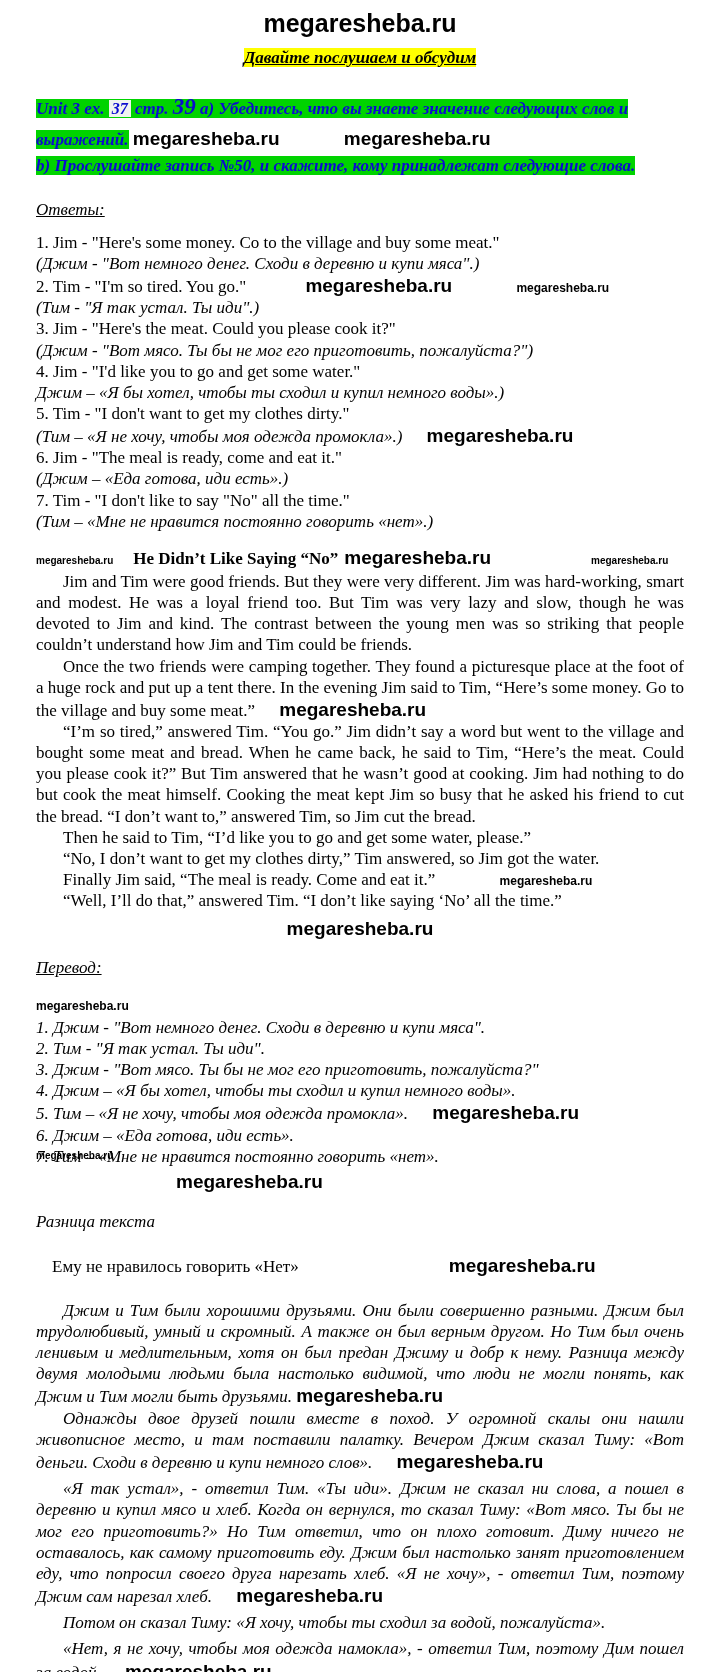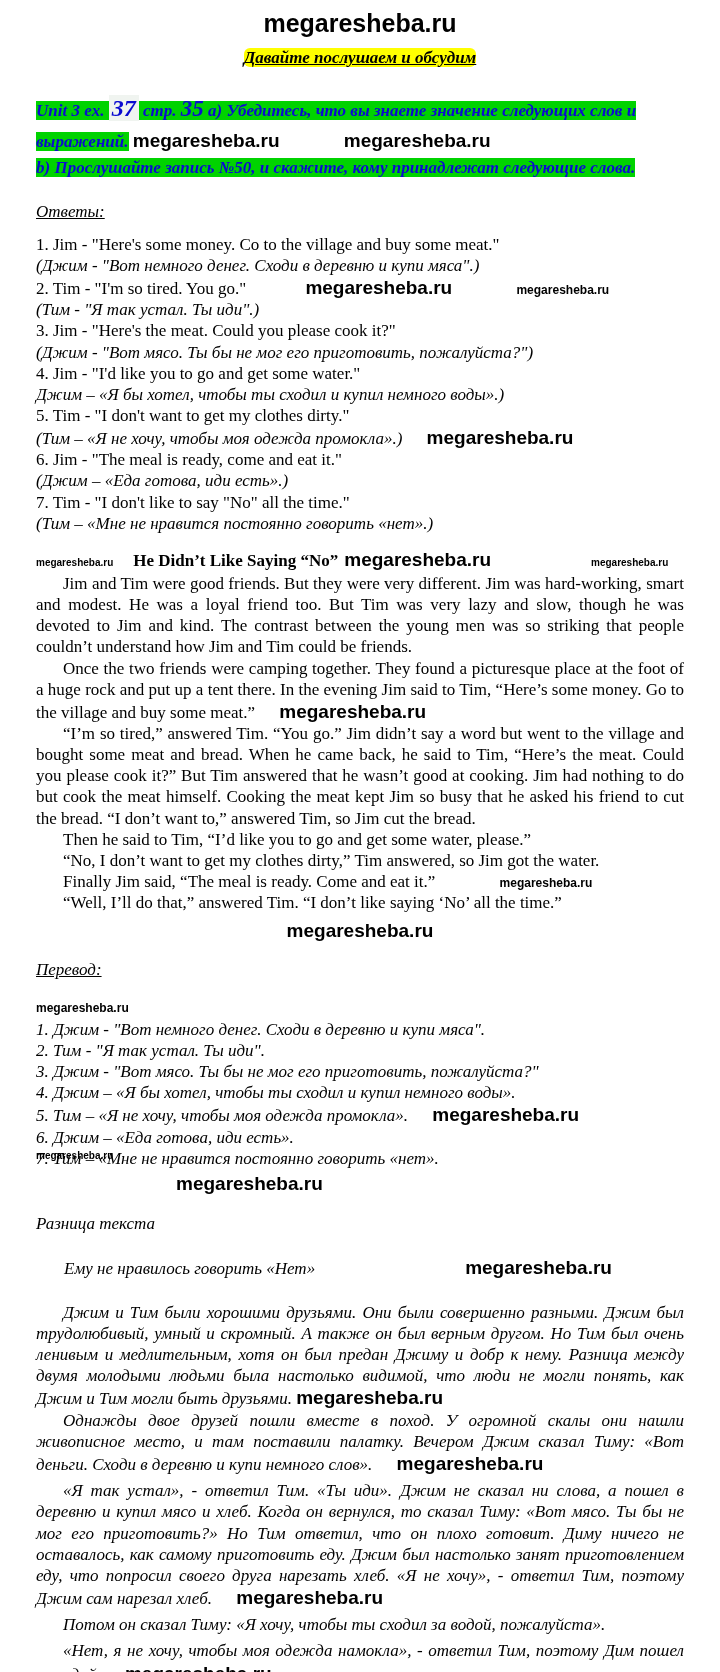--- a/index.html
+++ b/index.html
@@ -22,25 +22,24 @@
     font-size: 25px;
     font-weight: 700;
   }
   .heading-wrap { text-align: center; margin: 4px 0 22px 0; }
   .lesson-heading {
     background: #ffff00;
     font-weight: 700;
     font-style: italic;
     text-decoration: underline;
     font-size: 17px;
-    border-radius: 6px;
   }
   .task-block { margin: 0 0 20px 0; line-height: 1.5; }
   .hl { background: #00d300; color: #0b0bd0; font-weight: 700; font-style: italic; }
-  .ex-num { background: #f0f4f0; color: #0b0bd0; font-weight: 700; font-style: italic; font-size: 24px; padding: 0 3px; }
+  .ex-num { background: #f0f4f0; color: #0b0bd0; font-weight: 700; font-style: italic; font-size: 16px; padding: 0 3px; }
   .pg-num { font-size: 23px; }
 
   .wm-bold { font-family: "Liberation Sans", sans-serif; font-weight: 700; font-size: 19px; color: #000; white-space: nowrap; font-style: normal; }
   .wm-small { font-family: "Liberation Sans", sans-serif; font-weight: 700; font-size: 12px; white-space: nowrap; font-style: normal; }
   .wm-tiny { font-family: "Liberation Sans", sans-serif; font-weight: 700; font-size: 10px; white-space: nowrap; font-style: normal; }
 
   .section-label { margin: 16px 0 12px 0; }
   .lbl { font-style: italic; text-decoration: underline; }
 
   .ans .en { }
@@ -57,37 +56,37 @@
   .para.it { font-style: italic; }
   .para.sp { margin-bottom: 5px; }
   .wm-center { text-align: center; margin: 6px 0 8px 0; }
   .wm-leftline { margin: 0 0 2px 0; }
   .wm-midleft { margin: 3px 0 4px 140px; }
 
   .tr-item { font-style: italic; }
 
   .text-translation-label { font-style: italic; margin: 18px 0 22px 0; }
   .ru-title-line { margin: 4px 0 22px 0; }
-  .ru-title { font-style: italic; margin-left: 28px; }
+  .ru-title { margin-left: 16px; }
 
   .wm-abs-left { position: absolute; left: 36px; top: 1150px; }
 </style>
 </head>
 <body>
 
 <div class="page">
 
   <h1 class="site-title">megaresheba.ru</h1>
 
   <div class="heading-wrap">
     <span class="lesson-heading">Давайте послушаем и обсудим</span>
   </div>
 
   <div class="task-block">
-    <span class="hl"><span>Unit 3 ex.</span> <span class="ex-num">37</span> <span>стр.</span> <span class="pg-num">35</span> <span>a) Убедитесь, что вы знаете значение следующих слов и выражений.</span></span>
+    <span class="hl"><span>Unit 3 ex.</span> <span class="ex-num">37</span> <span>стр.</span> <span class="pg-num">39</span> <span>a) Убедитесь, что вы знаете значение следующих слов и выражений.</span></span>
     <span class="wm-bold">megaresheba.ru</span>
     <span class="wm-bold wm-gap-60">megaresheba.ru</span>
     <br>
     <span class="hl">b) Прослушайте запись №50, и скажите, кому принадлежат следующие слова.</span>
   </div>
 
   <section>
     <div class="section-label">
       <span class="lbl">Ответы:</span>
     </div>

